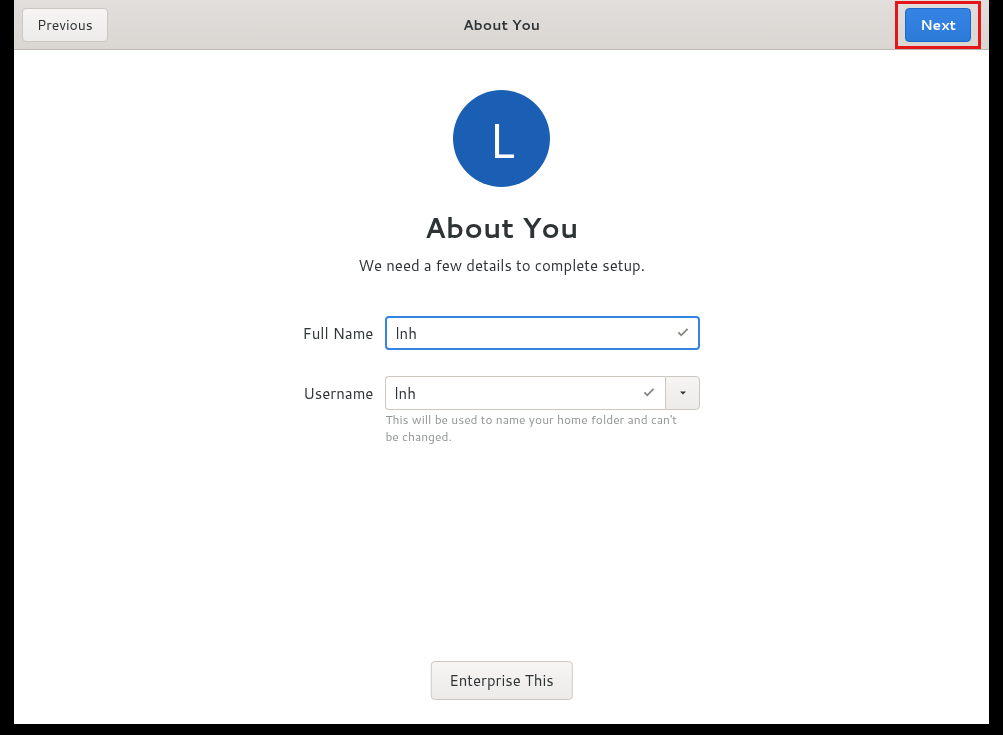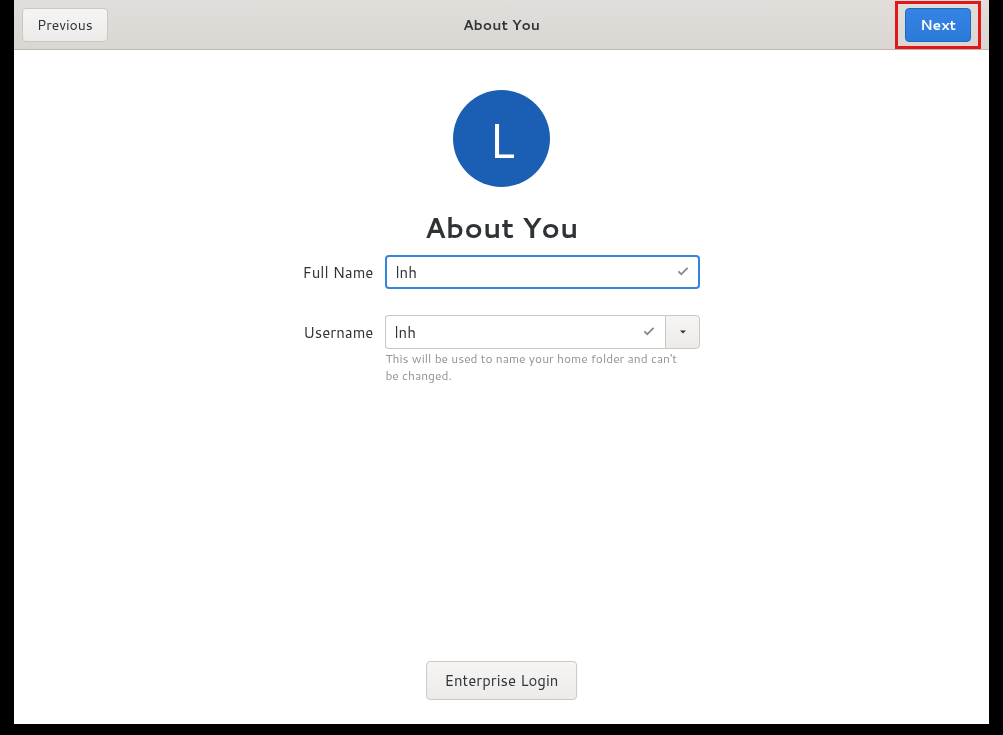--- a/index.html
+++ b/index.html
@@ -229,20 +229,21 @@
       <button class="btn btn-primary">Next</button>
     </span>
   </div>
 
   <div class="content">
     <div class="avatar">
       <span>L</span>
     </div>
 
     <h1 class="heading">About You</h1>
+    <p class="subheading">We need a few details to complete setup.</p>
 
     <div class="form">
       <label class="form-label">Full Name</label>
       <div class="input-wrapper">
         <input type="text" class="text-input" value="lnh" style="">
         <span class="check-icon">
           <svg width="14" height="14" viewBox="0 0 16 16">
               <path fill="currentColor" d="M6 12L2 8l1.5-1.5L6 9l6.5-6.5L14 4z"></path>
             </svg>
         </span>
@@ -263,16 +264,16 @@
                   <path fill="#2e3436" d="M4 6l4 4 4-4z"></path>
                 </svg>
             </span>
           </button>
         </div>
         <p class="helper-text">This will be used to name your home folder and can't be changed.</p>
       </div>
     </div>
 
     <div class="bottom-area">
-      <button class="enterprise-btn">Enterprise Login</button>
+      <button class="enterprise-btn">Enterprise This</button>
     </div>
   </div>
 </div>
 
 </body></html>

